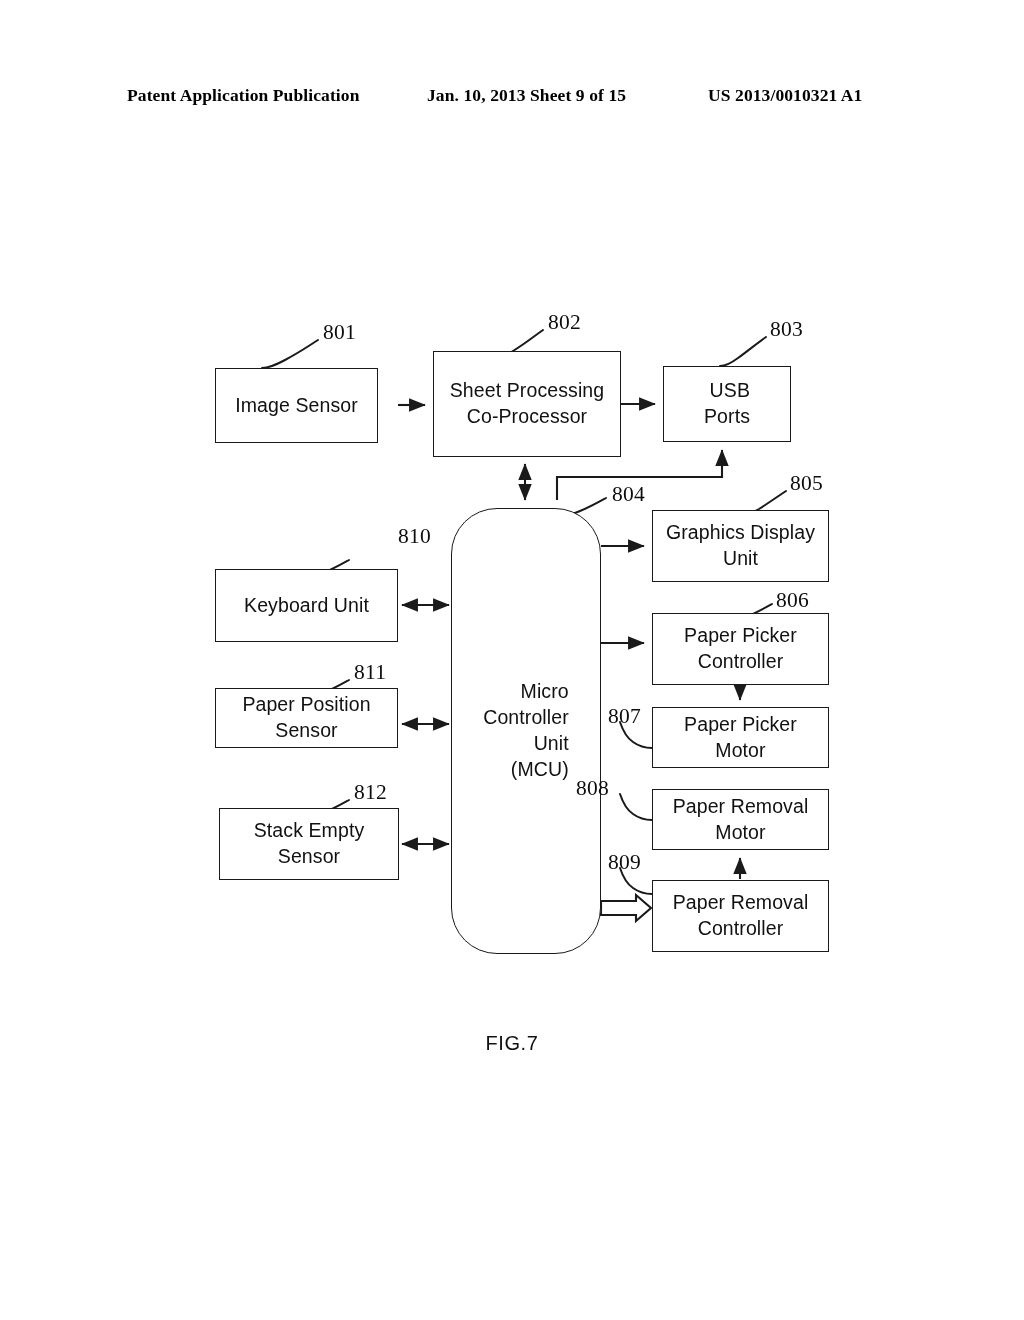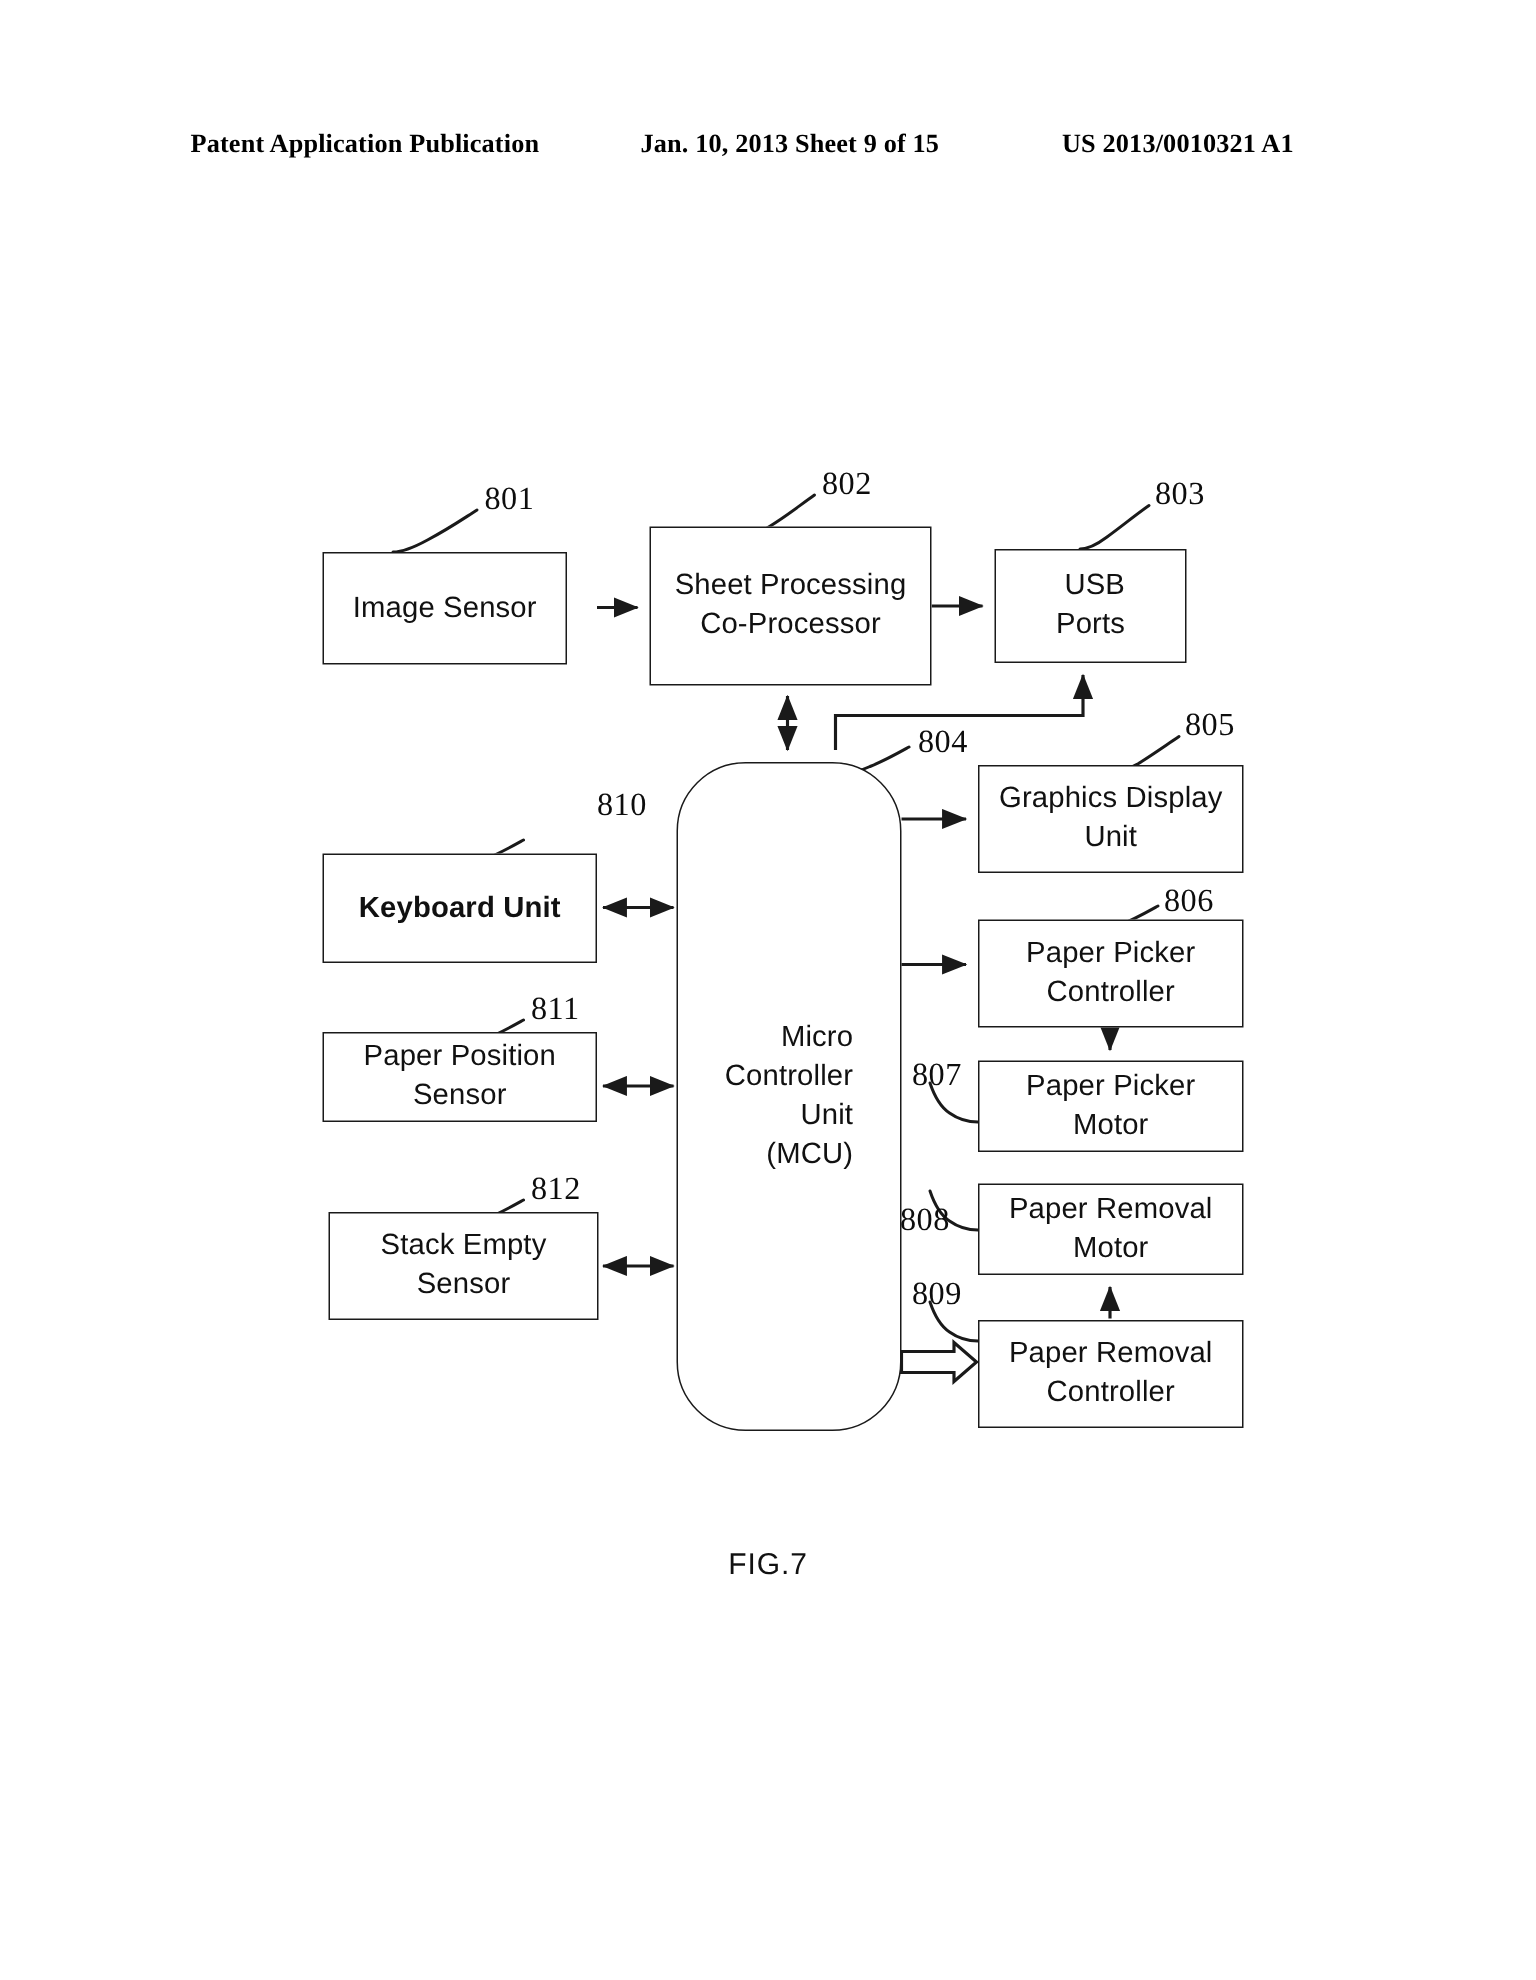--- a/index.html
+++ b/index.html
@@ -191,42 +191,42 @@
 Motor</span>
       </div>
       <div class="block" style="left: 652px; top: 789px; width: 177px; height: 61px;">
         <span class="label">Paper Removal
 Motor</span>
       </div>
       <div class="block" style="left: 652px; top: 880px; width: 177px; height: 72px;">
         <span class="label">Paper Removal
 Controller</span>
       </div>
-      <div class="block" style="left: 215px; top: 569px; width: 183px; height: 73px; font-weight: bold;">
+      <div class="block" style="left: 215px; top: 569px; width: 183px; height: 73px;">
         <span class="label">Keyboard Unit</span>
       </div>
       <div class="block" style="left: 215px; top: 688px; width: 183px; height: 60px;">
         <span class="label">Paper Position
 Sensor</span>
       </div>
       <div class="block" style="left: 219px; top: 808px; width: 180px; height: 72px;">
         <span class="label">Stack Empty
 Sensor</span>
       </div>
     </div>
 
   <div id="refnums-layer">
       <div class="refnum" style="left: 323px; top: 320px;">801</div>
       <div class="refnum" style="left: 548px; top: 310px;">802</div>
       <div class="refnum" style="left: 770px; top: 317px;">803</div>
       <div class="refnum" style="left: 612px; top: 482px;">804</div>
       <div class="refnum" style="left: 790px; top: 471px;">805</div>
       <div class="refnum" style="left: 776px; top: 588px;">806</div>
       <div class="refnum" style="left: 608px; top: 704px;">807</div>
-      <div class="refnum" style="left: 600px; top: 776px; margin-top: 25px;">808</div>
+      <div class="refnum" style="left: 576px; top: 776px;">808</div>
       <div class="refnum" style="left: 608px; top: 850px;">809</div>
       <div class="refnum" style="left: 354px; top: 524px; margin-left: 44px;">810</div>
       <div class="refnum" style="left: 354px; top: 660px;">811</div>
       <div class="refnum" style="left: 354px; top: 780px;">812</div>
     </div>
 
   <div id="fig-caption">FIG.7</div>
 </div>
 
 </body></html>

